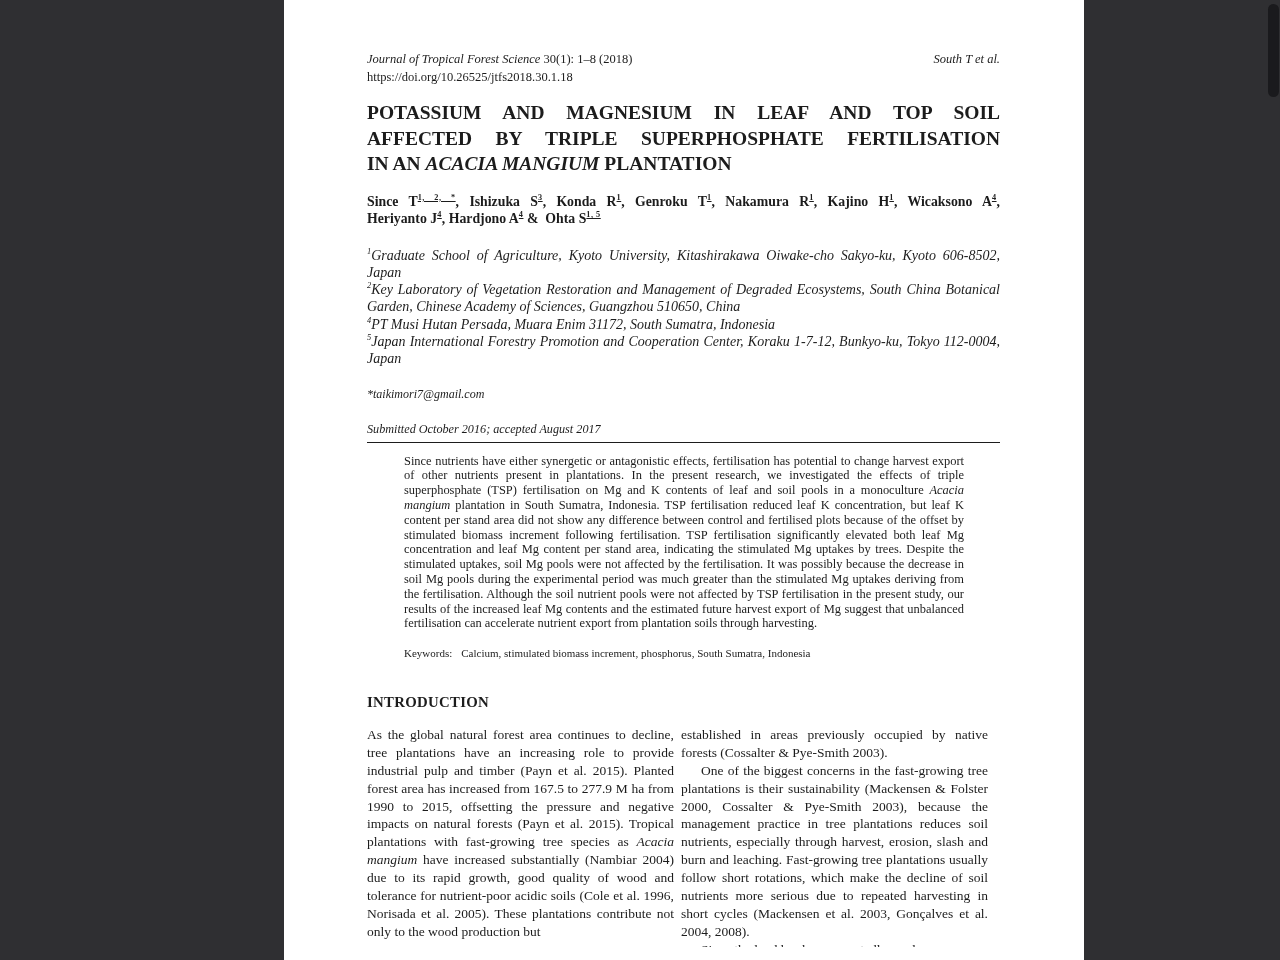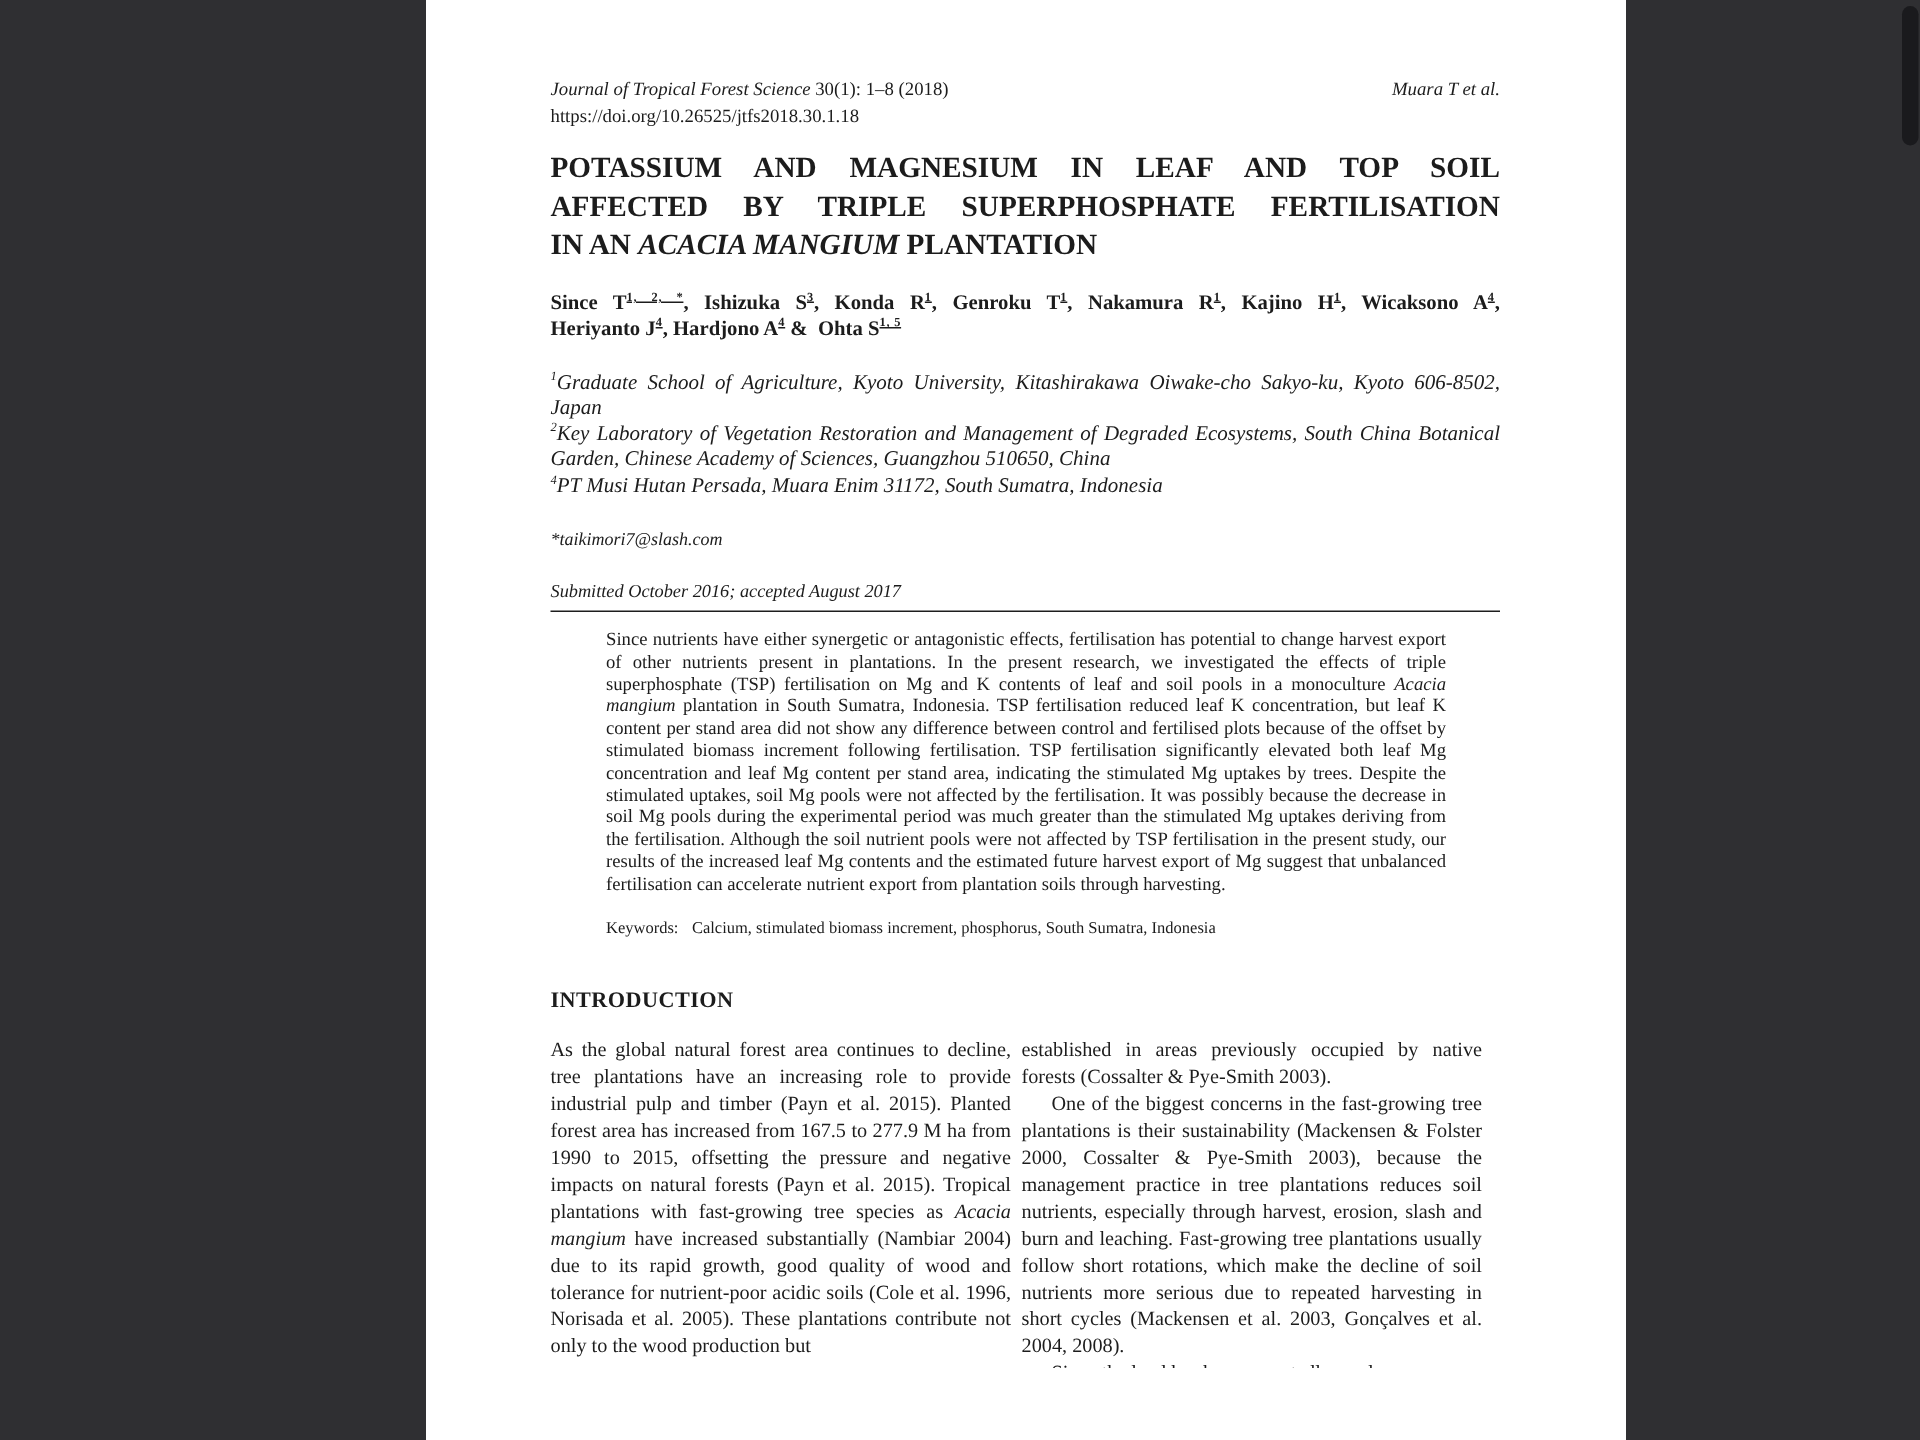--- a/index.html
+++ b/index.html
@@ -42,42 +42,43 @@
 </style>
 </head>
 <body>
 
 <div class="canvas">
   <div class="paper">
     <div class="content">
 
       <div class="header-row">
         <div><span style="font-style: italic;">Journal of Tropical Forest Science</span><span> 30(1): 1–8 (2018)</span></div>
-        <div class="it">Muara T et al.</div>
+        <div class="it">South T et al.</div>
       </div>
       <div class="doi">https://doi.org/10.26525/jtfs2018.30.1.18</div>
 
       <h1 class="title">
         <span class="tline just">POTASSIUM AND MAGNESIUM IN LEAF AND TOP SOIL</span>
         <span class="tline just">AFFECTED BY TRIPLE SUPERPHOSPHATE FERTILISATION</span>
         <span class="tline"><span>IN AN </span><span style="font-style: italic;">ACACIA MANGIUM</span><span> PLANTATION</span></span>
       </h1>
 
       <div class="authors">
         <span class="aline just"><span>Since T</span><sup>1, 2, *</sup><span>, Ishizuka S</span><sup>3</sup><span>, Konda R</span><sup>1</sup><span>, Genroku T</span><sup>1</sup><span>, Nakamura R</span><sup>1</sup><span>, Kajino H</span><sup>1</sup><span>, Wicaksono A</span><sup>4</sup><span>,</span></span>
         <span class="aline"><span>Heriyanto J</span><sup>4</sup><span>, Hardjono A</span><sup>4</sup><span> &amp;&nbsp; Ohta S</span><sup>1, 5</sup></span>
       </div>
 
       <div class="affils">
         <div class="affil"><sup>1</sup><span>Graduate School of Agriculture, Kyoto University, Kitashirakawa Oiwake-cho Sakyo-ku, Kyoto 606-8502, Japan</span></div>
         <div class="affil"><sup>2</sup><span>Key Laboratory of Vegetation Restoration and Management of Degraded Ecosystems, South China Botanical Garden, Chinese Academy of Sciences, Guangzhou 510650, China</span></div>
         <div class="affil"><sup>4</sup><span>PT Musi Hutan Persada, Muara Enim 31172, South Sumatra, Indonesia</span></div>
+        <div class="affil"><sup>5</sup><span>Japan International Forestry Promotion and Cooperation Center, Koraku 1-7-12, Bunkyo-ku, Tokyo 112-0004, Japan</span></div>
       </div>
 
-      <div class="email it">*taikimori7@slash.com</div>
+      <div class="email it">*taikimori7@gmail.com</div>
 
       <div class="submitted it">Submitted October 2016; accepted August 2017</div>
 
       <hr class="rule">
 
       <p class="abstract"><span>Since nutrients have either synergetic or antagonistic effects, fertilisation has potential to change harvest export of other nutrients present in plantations. In the present research, we investigated the effects of triple superphosphate (TSP) fertilisation on Mg and K contents of leaf and soil pools in a monoculture </span><span style="font-style: italic;">Acacia mangium</span><span> plantation in South Sumatra, Indonesia. TSP fertilisation reduced leaf K concentration, but leaf K content per stand area did not show any difference between control and fertilised plots because of the offset by stimulated biomass increment following fertilisation. TSP fertilisation significantly elevated both leaf Mg concentration and leaf Mg content per stand area, indicating the stimulated Mg uptakes by trees. Despite the stimulated uptakes, soil Mg pools were not affected by the fertilisation. It was possibly because the decrease in soil Mg pools during the experimental period was much greater than the stimulated Mg uptakes deriving from the fertilisation. Although the soil nutrient pools were not affected by TSP fertilisation in the present study, our results of the increased leaf Mg contents and the estimated future harvest export of Mg suggest that unbalanced fertilisation can accelerate nutrient export from plantation soils through harvesting.</span></p>
 
       <p class="keywords"><span>Keywords:</span><span class="kw-gap"></span><span>Calcium, stimulated biomass increment, phosphorus, South Sumatra, Indonesia</span></p>
 
       <h2 class="section-heading">INTRODUCTION</h2>

